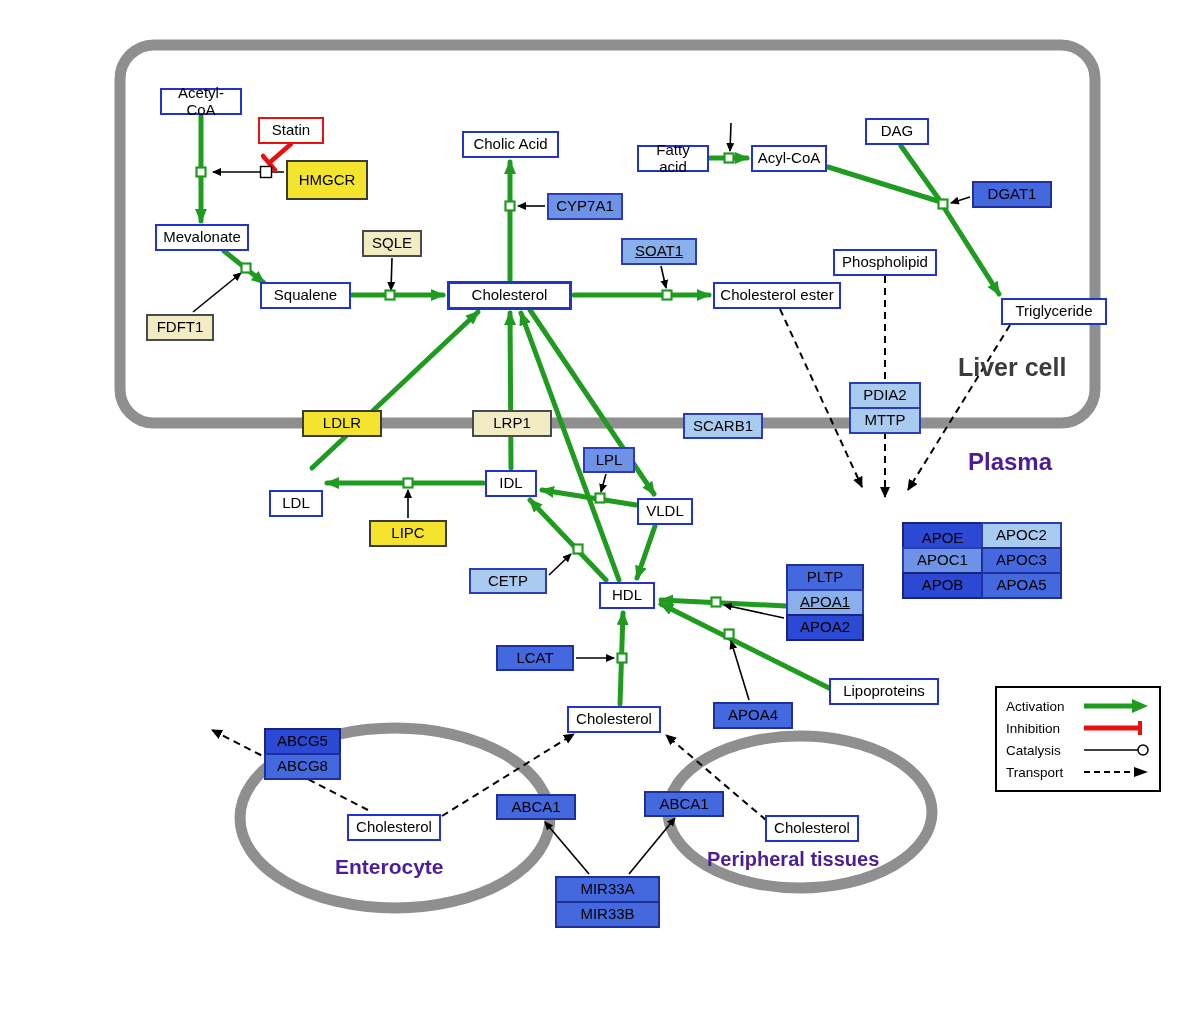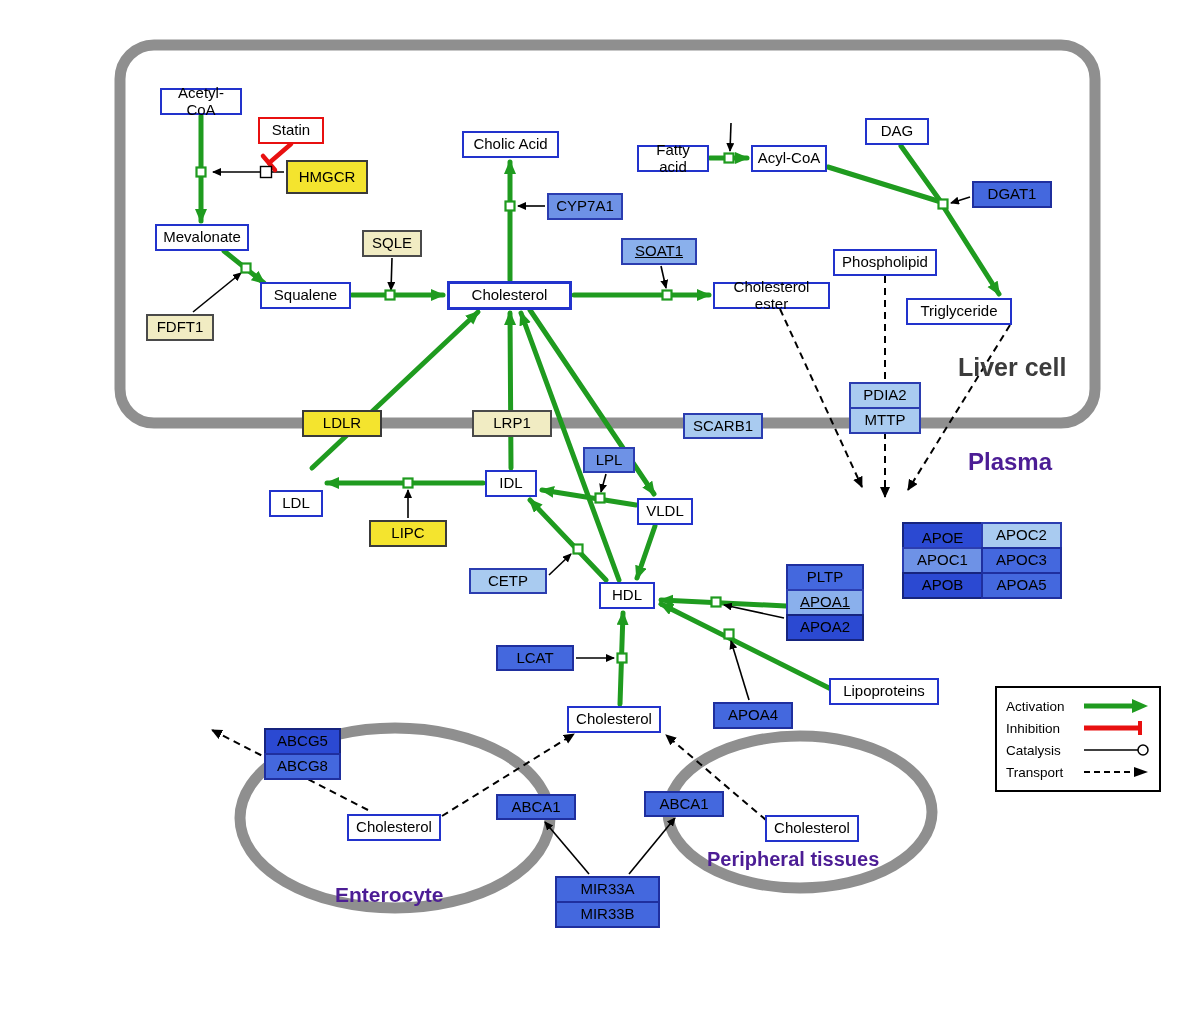--- a/index.html
+++ b/index.html
@@ -21,21 +21,21 @@
   .yellow{background:#f4e42e;border-color:#3a3a3a;}
   .pale{background:#f1ecc3;border-color:#4a4a4a;}
   .b1{background:#a9cbf0;border-color:#2b3db0;}
   .b2{background:#8ab0ec;border-color:#2b3db0;text-decoration:underline;}
   .b3{background:#6e92e6;border-color:#2b3db0;}
   .b4{background:#4468de;border-color:#1f2f9e;}
   .b5{background:#2b49d2;border-color:#16247e;}
   .comp-label{position:absolute;z-index:2;font-weight:bold;color:#4c1d95;}
   #lbl-liver{color:#3c3c3c;font-size:25px;}
   #lbl-plasma{font-size:24px;}
-  #lbl-enterocyte{font-size:21px;margin-top:28px;}
+  #lbl-enterocyte{font-size:21px;}
   #lbl-peripheral{font-size:20px;}
   #legend{position:absolute;left:995px;top:686px;width:166px;z-index:3;background:#fff;
           border:2px solid #000;padding:7px 9px;box-sizing:border-box;}
   .lg-row{display:flex;align-items:center;justify-content:space-between;height:22px;}
   .lg-row span{font-size:13.5px;color:#000;}
 </style>
 </head>
 <body>
 
 <div id="canvas">
@@ -120,36 +120,36 @@
   <rect class="rx" x="724.5" y="629.5" width="9" height="9"></rect>
 </svg>
 
 <div id="lbl-liver" class="comp-label" style="left:958px;top:353px;text-align:center;">Liver cell</div>
 <div id="lbl-plasma" class="comp-label" style="left:968px;top:448px;">Plasma</div>
 <div id="lbl-enterocyte" class="comp-label" style="left:335px;top:855px;">Enterocyte</div>
 <div id="lbl-peripheral" class="comp-label" style="left:707px;top:848px;">Peripheral tissues</div>
 
 <div class="node" style="left:160px;top:88px;width:82px;height:27px">Acetyl-CoA</div>
 <div class="node red" style="left:258px;top:117px;width:66px;height:27px">Statin</div>
-<div class="node yellow" style="left:286px;top:160px;width:82px;height:34px">HMGCR</div>
+<div class="node yellow" style="left:286px;top:160px;width:82px;height:40px">HMGCR</div>
 <div class="node" style="left:155px;top:224px;width:94px;height:27px">Mevalonate</div>
 <div class="node pale" style="left:362px;top:230px;width:60px;height:27px">SQLE</div>
 <div class="node pale" style="left:146px;top:314px;width:68px;height:27px">FDFT1</div>
 <div class="node" style="left:260px;top:282px;width:91px;height:27px">Squalene</div>
 <div class="node thick" style="left:447px;top:281px;width:125px;height:29px">Cholesterol</div>
 <div class="node" style="left:462px;top:131px;width:97px;height:27px">Cholic Acid</div>
 <div class="node b3" style="left:547px;top:193px;width:76px;height:27px">CYP7A1</div>
 <div class="node b2" style="left:621px;top:238px;width:76px;height:27px">SOAT1</div>
-<div class="node" style="left:713px;top:282px;width:117px;height:27px">Cholesterol ester</div>
+<div class="node" style="left:713px;top:282px;width:128px;height:27px">Cholesterol ester</div>
 <div class="node" style="left:637px;top:145px;width:72px;height:27px">Fatty acid</div>
 <div class="node" style="left:751px;top:145px;width:76px;height:27px">Acyl-CoA</div>
 <div class="node" style="left:865px;top:118px;width:64px;height:27px">DAG</div>
 <div class="node b4" style="left:972px;top:181px;width:80px;height:27px">DGAT1</div>
 <div class="node" style="left:833px;top:249px;width:104px;height:27px">Phospholipid</div>
-<div class="node" style="left:906px;top:298px;width:106px;height:27px">Triglyceride</div>
+<div class="node" style="left:1001px;top:298px;width:106px;height:27px">Triglyceride</div>
 <div class="node b1" style="left:849px;top:382px;width:72px;height:27px">PDIA2</div>
 <div class="node b1" style="left:849px;top:407px;width:72px;height:27px">MTTP</div>
 <div class="node b1" style="left:683px;top:413px;width:80px;height:26px">SCARB1</div>
 <div class="node yellow" style="left:302px;top:410px;width:80px;height:27px">LDLR</div>
 <div class="node pale" style="left:472px;top:410px;width:80px;height:27px">LRP1</div>
 <div class="node" style="left:269px;top:490px;width:54px;height:27px">LDL</div>
 <div class="node" style="left:485px;top:470px;width:52px;height:27px">IDL</div>
 <div class="node b3" style="left:583px;top:447px;width:52px;height:26px">LPL</div>
 <div class="node" style="left:637px;top:498px;width:56px;height:27px">VLDL</div>
 <div class="node yellow" style="left:369px;top:520px;width:78px;height:27px">LIPC</div>

